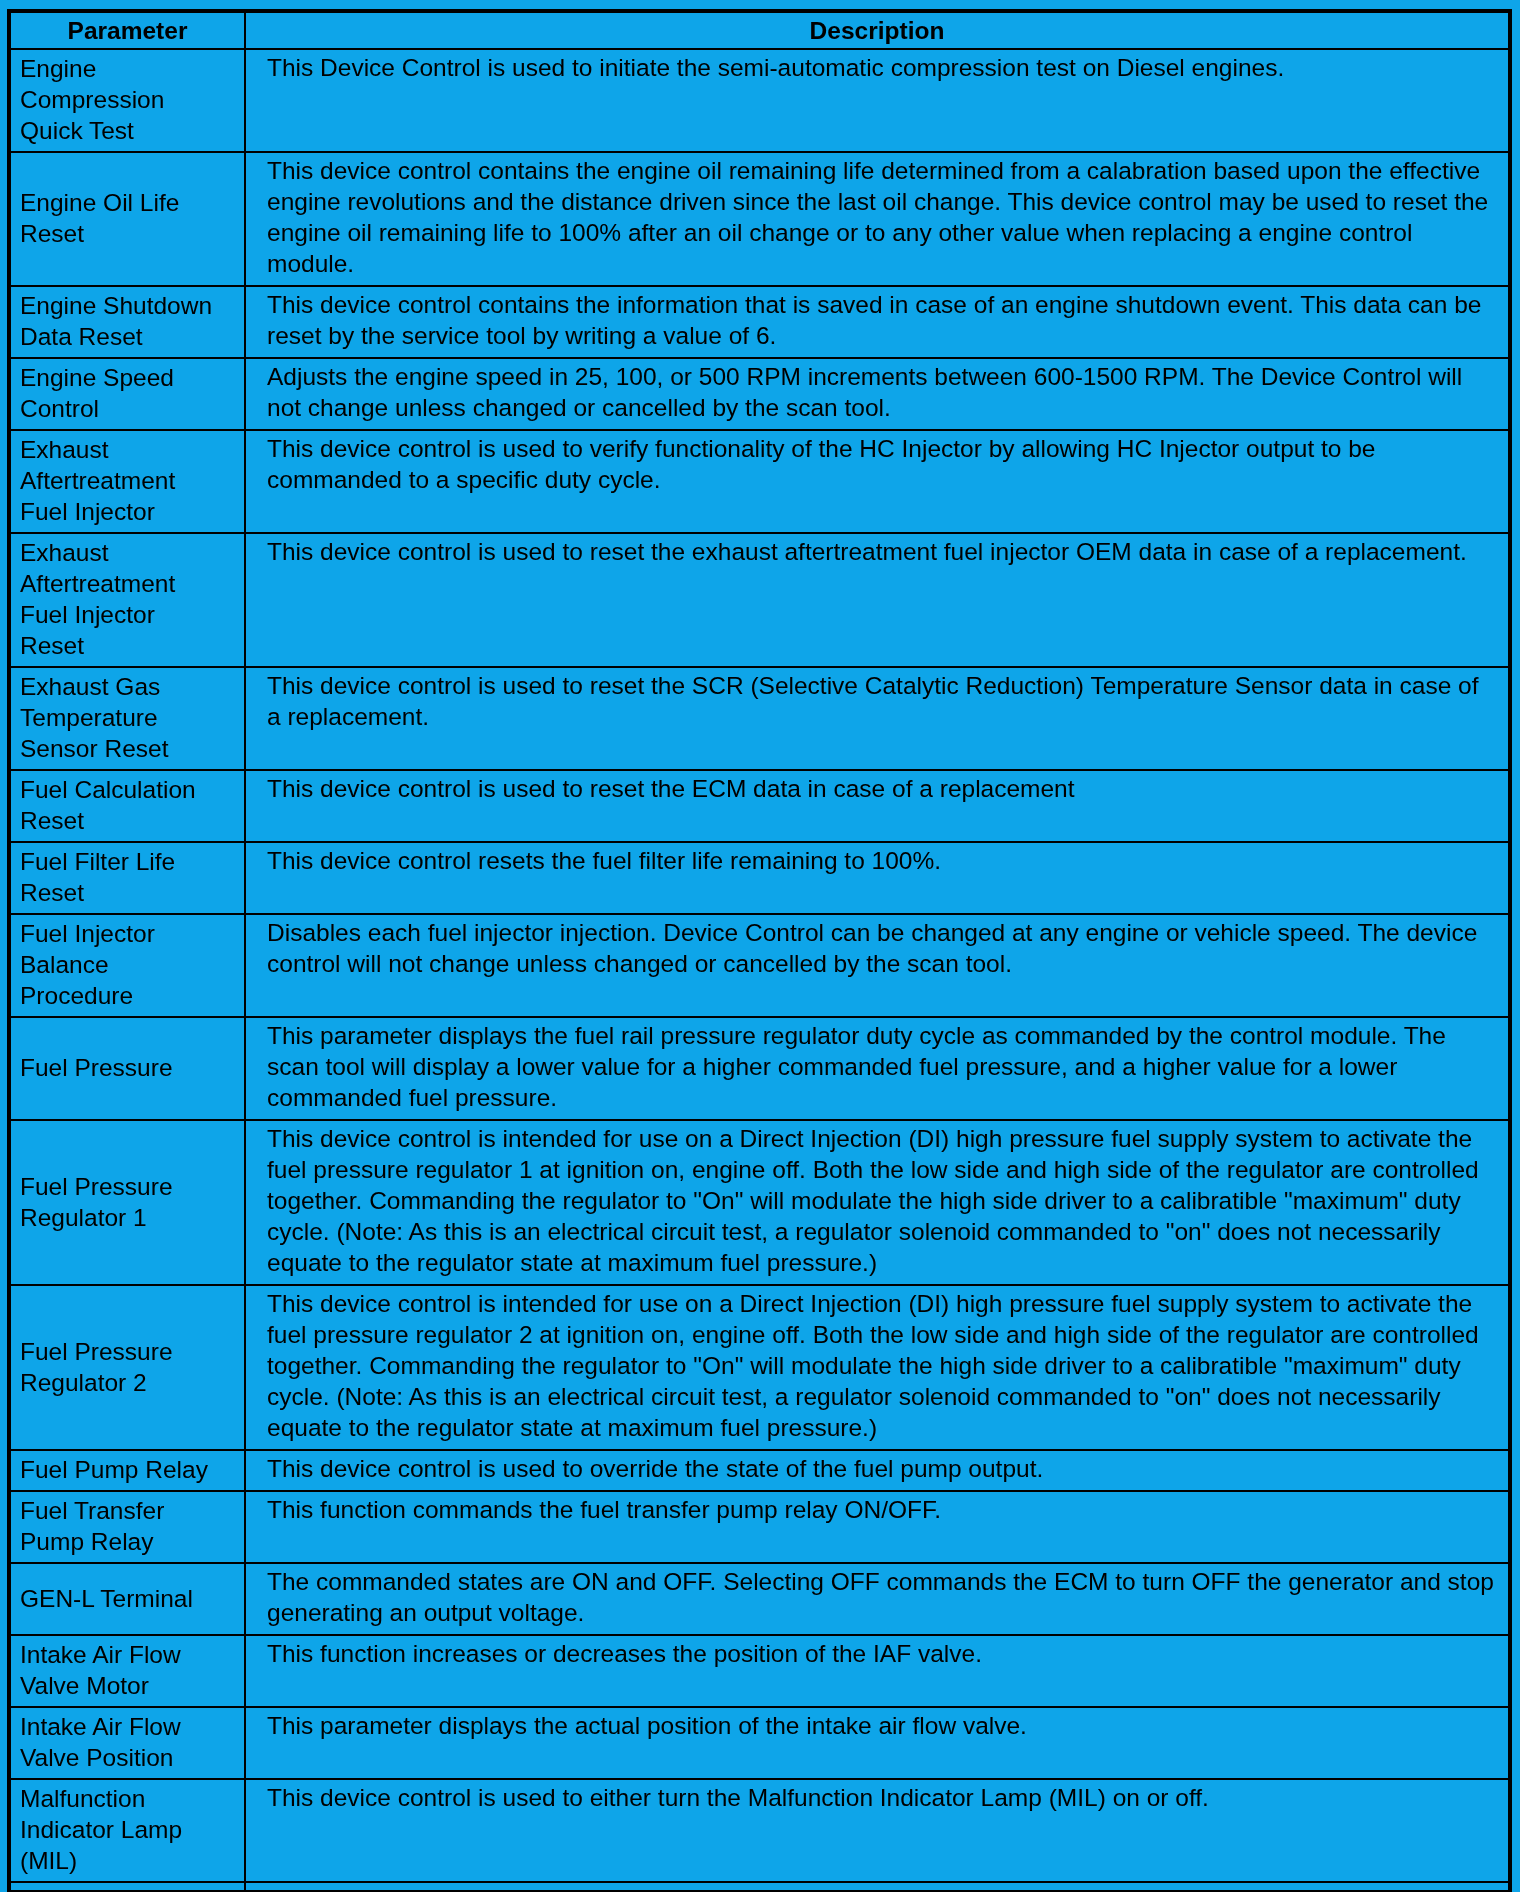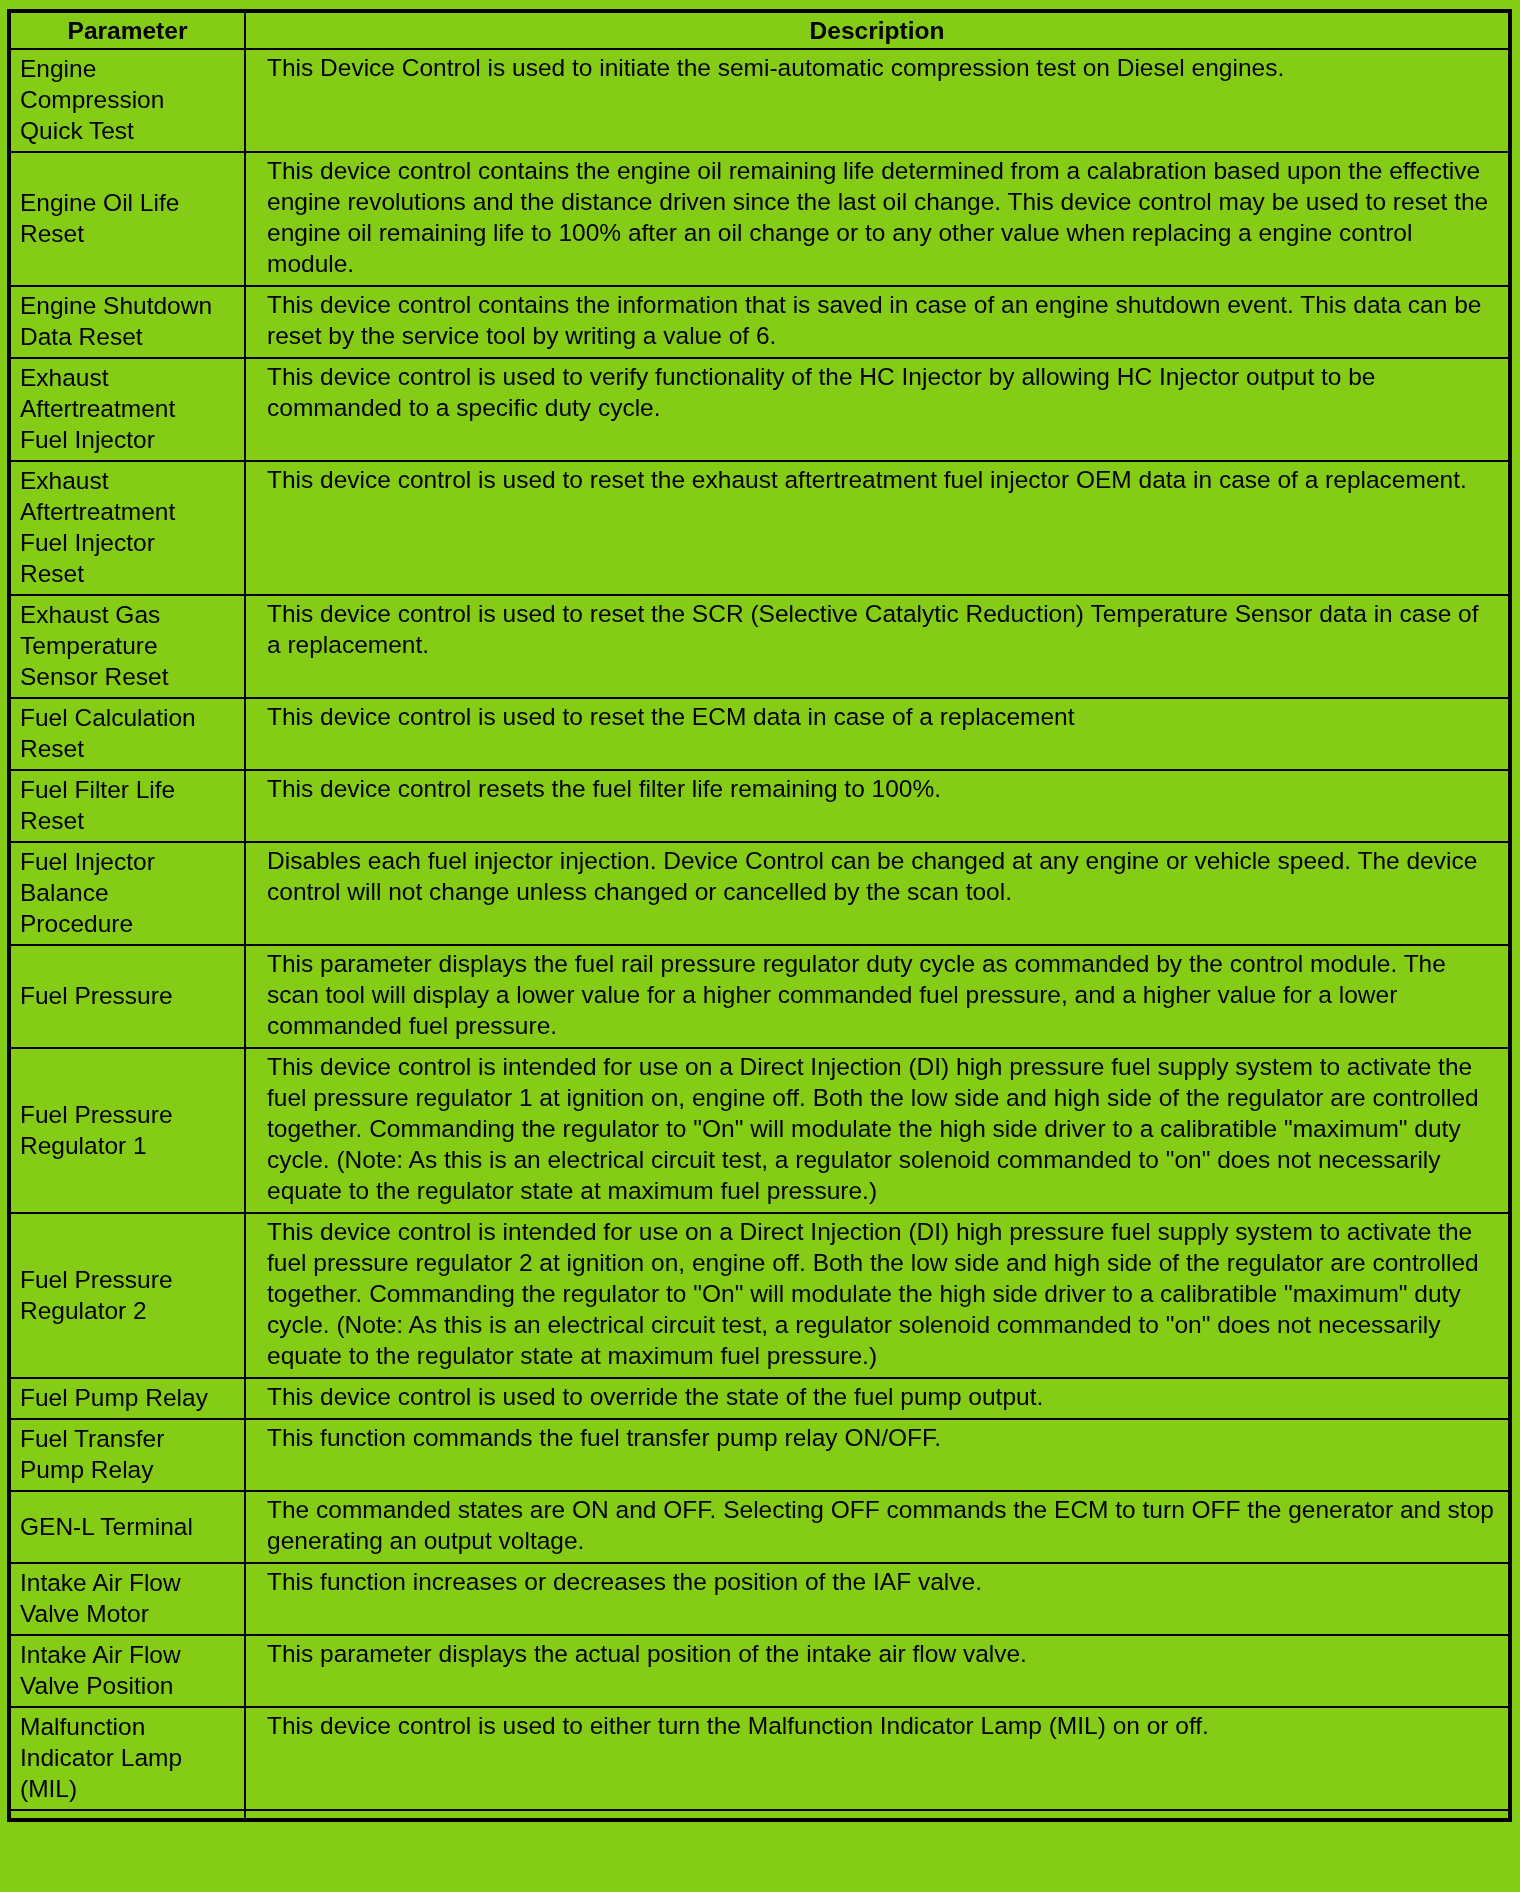--- a/index.html
+++ b/index.html
@@ -4,21 +4,21 @@
 <style>
   * { box-sizing: border-box; }
   html, body {
     margin: 0;
     padding: 0;
     background: #ffffff;
   }
   .page {
     width: 1520px;
     height: 1892px;
-    background: #84cc16;
+    background: #0ea5e9;
     padding: 9px 7px;
     overflow: hidden;
     font-family: "Liberation Sans", "DejaVu Sans", sans-serif;
     color: #000000;
   }
   table.param-table {
     table-layout: fixed;
     border-collapse: collapse;
     width: 1505px;
     border: 4px solid #000000;
@@ -78,20 +78,24 @@
   <tr>
     <td class="param">Engine Oil Life Reset</td>
     <td class="desc">This device control contains the engine oil remaining life determined from a calabration based upon the effective engine revolutions and the distance driven since the last oil change. This device control may be used to reset the engine oil remaining life to 100% after an oil change or to any other value when replacing a engine control module.</td>
   </tr>
 
   <tr>
     <td class="param">Engine Shutdown Data Reset</td>
     <td class="desc">This device control contains the information that is saved in case of an engine shutdown event. This data can be reset by the service tool by writing a value of 6.</td>
   </tr>
 
+  <tr>
+    <td class="param">Engine Speed Control</td>
+    <td class="desc">Adjusts the engine speed in 25, 100, or 500 RPM increments between 600-1500 RPM. The Device Control will not change unless changed or cancelled by the scan tool.</td>
+  </tr>
 
   <tr>
     <td class="param">Exhaust Aftertreatment Fuel Injector</td>
     <td class="desc">This device control is used to verify functionality of the HC Injector by allowing HC Injector output to be commanded to a specific duty cycle.</td>
   </tr>
 
   <tr>
     <td class="param">Exhaust Aftertreatment Fuel Injector Reset</td>
     <td class="desc">This device control is used to reset the exhaust aftertreatment fuel injector OEM data in case of a replacement.</td>
   </tr>

